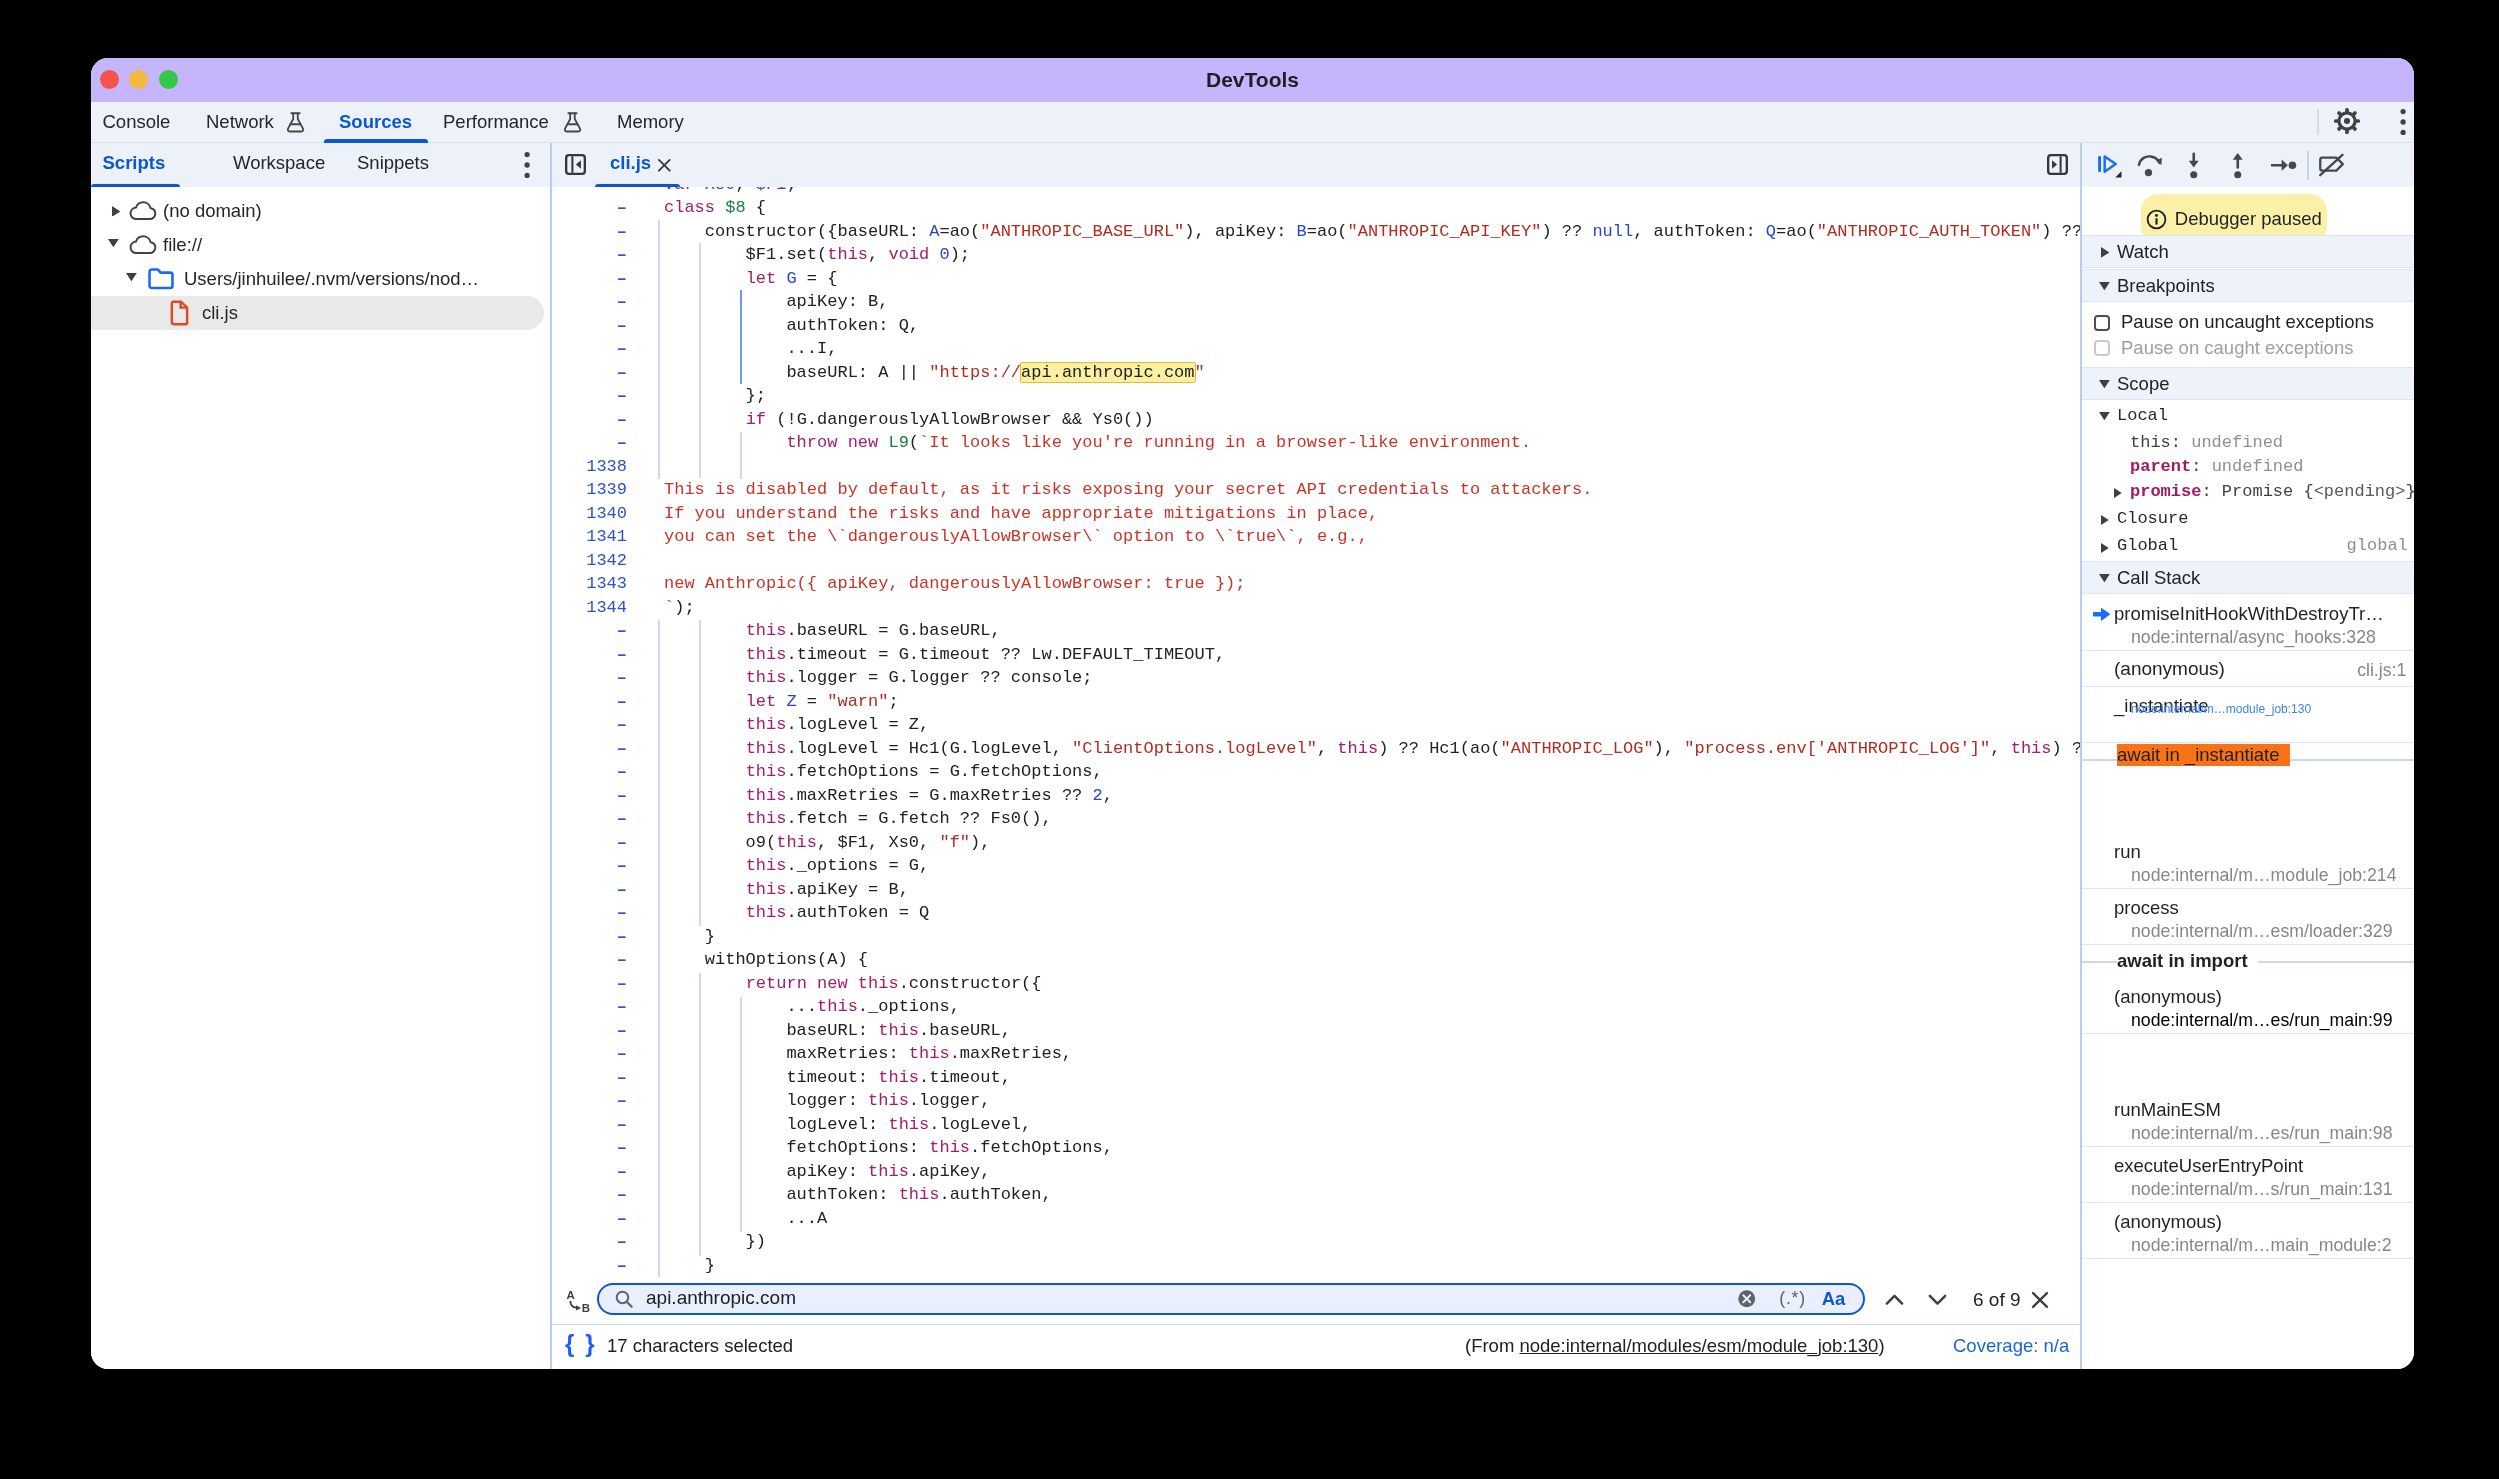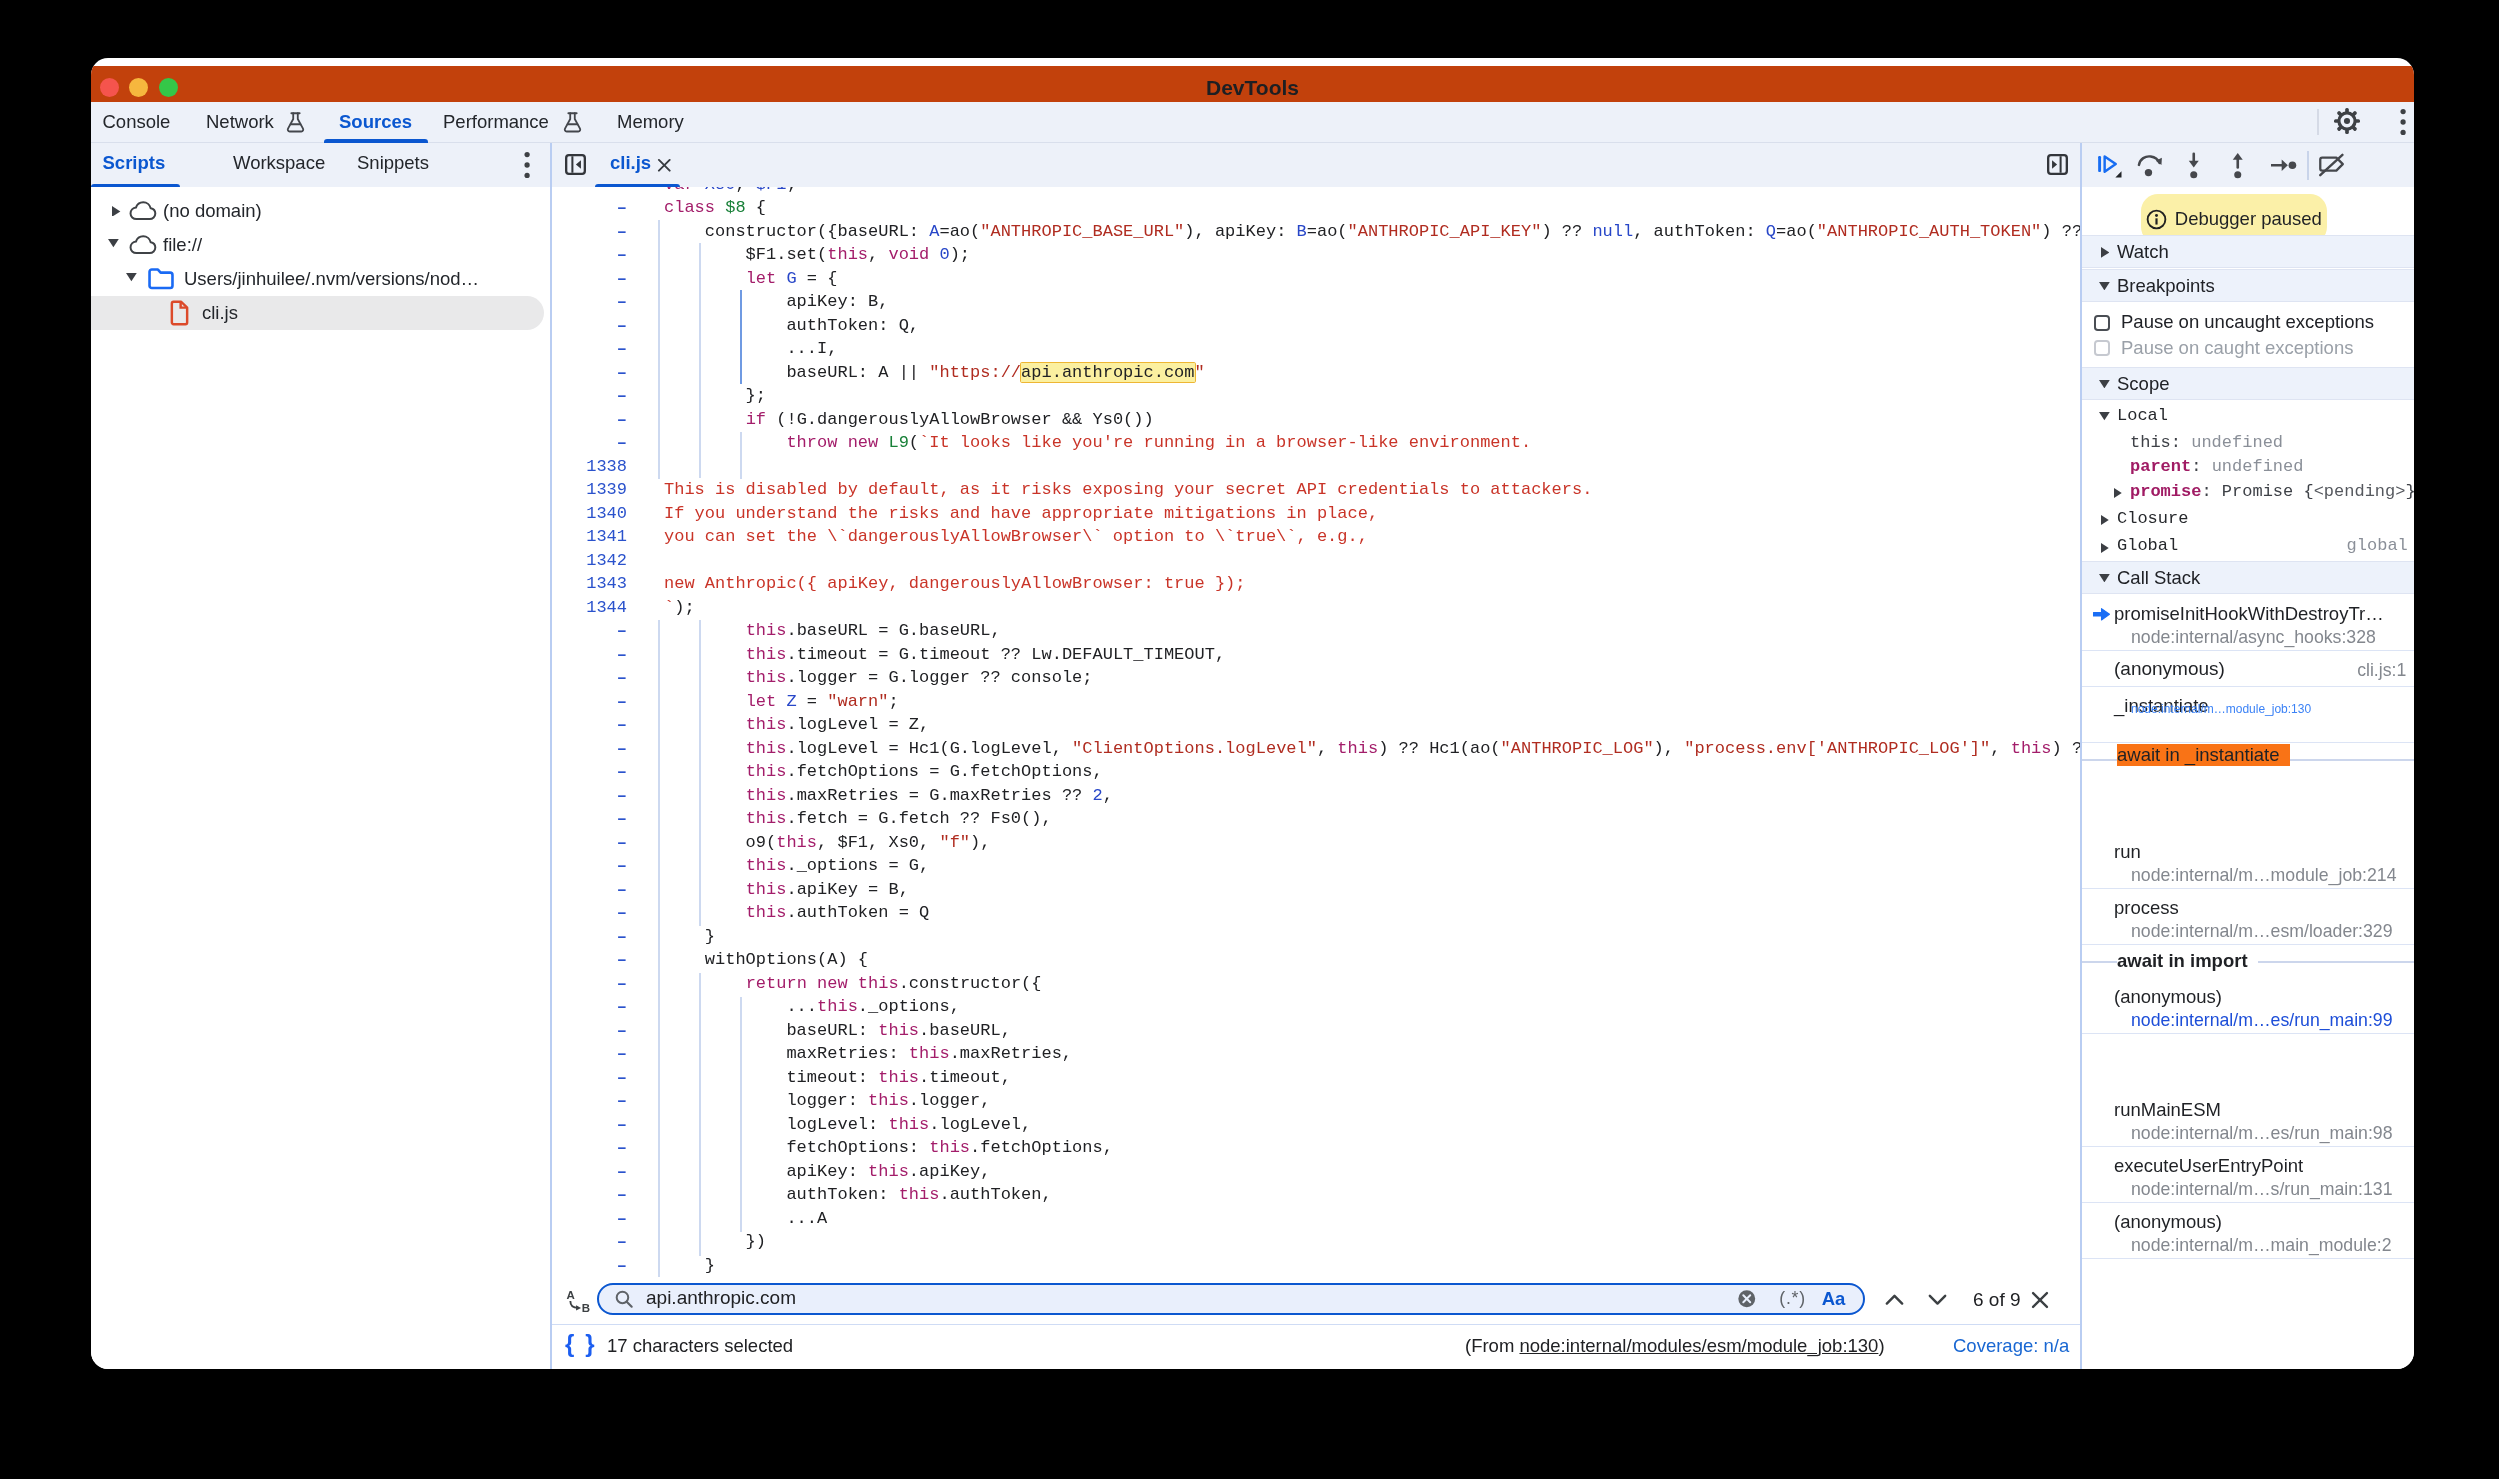--- a/index.html
+++ b/index.html
@@ -1,16 +1,16 @@
 <!DOCTYPE html>
 <html style="font-size:12.3px"><head><meta charset="utf-8"><style>
 * { margin:0; padding:0; box-sizing:border-box; }
 html,body { width:2500px; height:1479px; background:#000; font-family:"Liberation Sans", sans-serif; }
 #win { position:absolute; left:91px; top:58px; width:2323px; height:1311px; background:#fff; border-radius:17px; overflow:hidden; }
-#title { position:absolute; left:0; top:8px; width:100%; height:44px; background:#c2410c; }
+#title { position:absolute; left:0; top:0; width:100%; height:44px; background:#c4b5fd; }
 #tabs { position:absolute; left:0; top:44px; width:100%; height:41px; background:#edf1f9; border-bottom:1.5px solid #d9dfec; }
 #sub { position:absolute; left:0; top:85px; width:100%; height:45px; background:#edf1f9; border-bottom:1.5px solid #d9dfec; }
 #sidebar { position:absolute; left:0; top:129px; width:459px; height:1182px; background:#fff; }
 .vsep { position:absolute; top:85px; bottom:0; width:1.5px; background:#b9cdf2; }
 #ed { position:absolute; left:461px; top:129px; width:1528px; height:1090px; background:#fff; overflow:hidden; }
 #ed pre { position:absolute; font-family:"Liberation Mono", monospace; font-size:17px; line-height:23.5px; color:#202124; }
 #ed pre#gut { left:0; top:-14.5px; width:75px; text-align:right; color:#2a52cc; }
 #gut .dash { font-weight:bold; color:#2a52cc; }
 #code { left:112px; top:-14.5px; }
 .k { color:#a31d6a; } .s { color:#b02c20; } .r { color:#c93428; }
@@ -303,21 +303,21 @@
 <div style="position:absolute;left:32px;top:7.7px;font-size:18.5px;color:#1f2125;white-space:nowrap">process</div>
 <div style="position:absolute;left:49px;top:32px;font-size:17.7px;color:#83878e;white-space:nowrap">node:internal/m…esm/loader:329</div>
       </div>
       <div class="srow" style="top:758px;height:33px;border-bottom:none">
 <div style="position:absolute;left:26px;right:0;top:16px;height:1.5px;background:#ccd6ec;z-index:1"></div>
 <div style="position:absolute;left:0;top:16px;width:26px;height:1.5px;background:#ccd6ec"></div>
 <div style="position:absolute;left:35px;top:5.4px;font-size:18.5px;font-weight:bold;color:#1f2125;background:#fff;padding:0 10.8px 0 0;z-index:2">await in import</div>
       </div>
       <div class="srow" style="top:791px;height:56px">
 <div style="position:absolute;left:32px;top:7.7px;font-size:18.5px;color:#1f2125;white-space:nowrap">(anonymous)</div>
-<div style="position:absolute;left:49px;top:32px;font-size:17.7px;color:#1d4ed8;white-space:nowrap">node:internal/m…es/run_main:99</div>
+<div style="position:absolute;left:49px;top:32px;font-size:17.7px;color:#000000;white-space:nowrap">node:internal/m…es/run_main:99</div>
       </div>
       <div class="srow" style="top:904px;height:56px">
 <div style="position:absolute;left:32px;top:7.7px;font-size:18.5px;color:#1f2125;white-space:nowrap">runMainESM</div>
 <div style="position:absolute;left:49px;top:32px;font-size:17.7px;color:#83878e;white-space:nowrap">node:internal/m…es/run_main:98</div>
       </div>
       <div class="srow" style="top:960px;height:56px">
 <div style="position:absolute;left:32px;top:7.7px;font-size:18.5px;color:#1f2125;white-space:nowrap">executeUserEntryPoint</div>
 <div style="position:absolute;left:49px;top:32px;font-size:17.7px;color:#83878e;white-space:nowrap">node:internal/m…s/run_main:131</div>
       </div>
       <div class="srow" style="top:1016px;height:56px">

